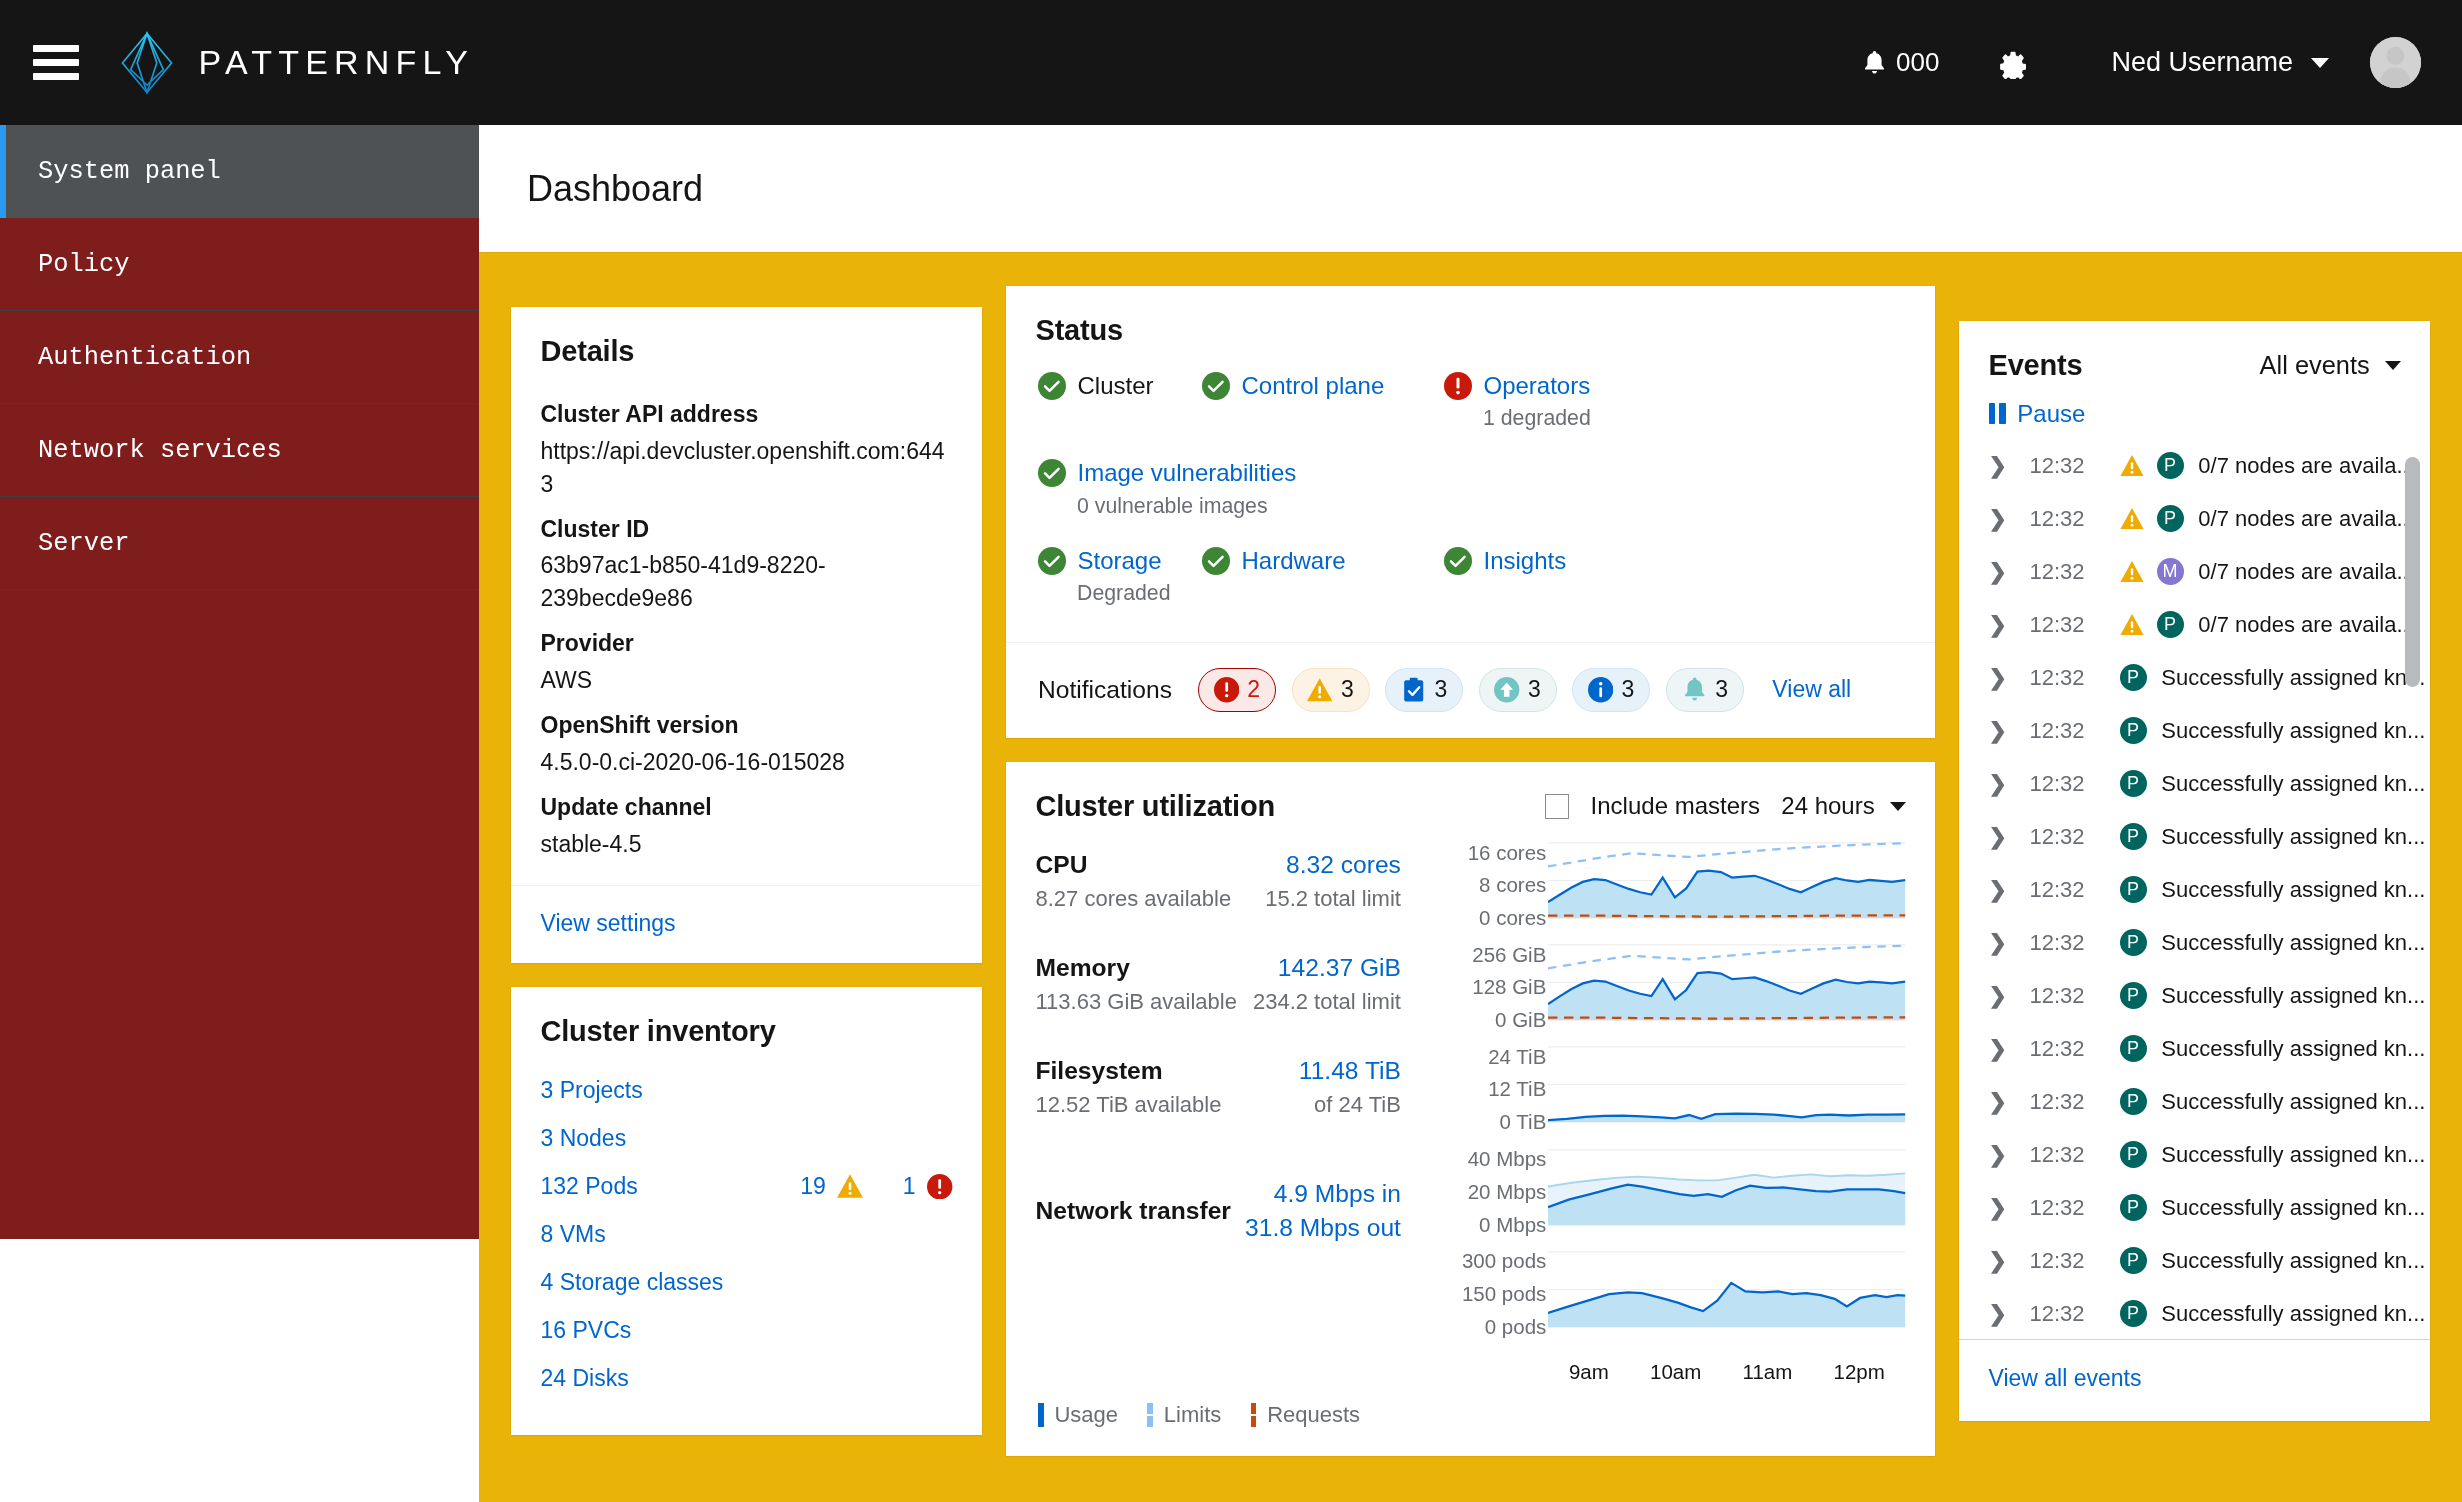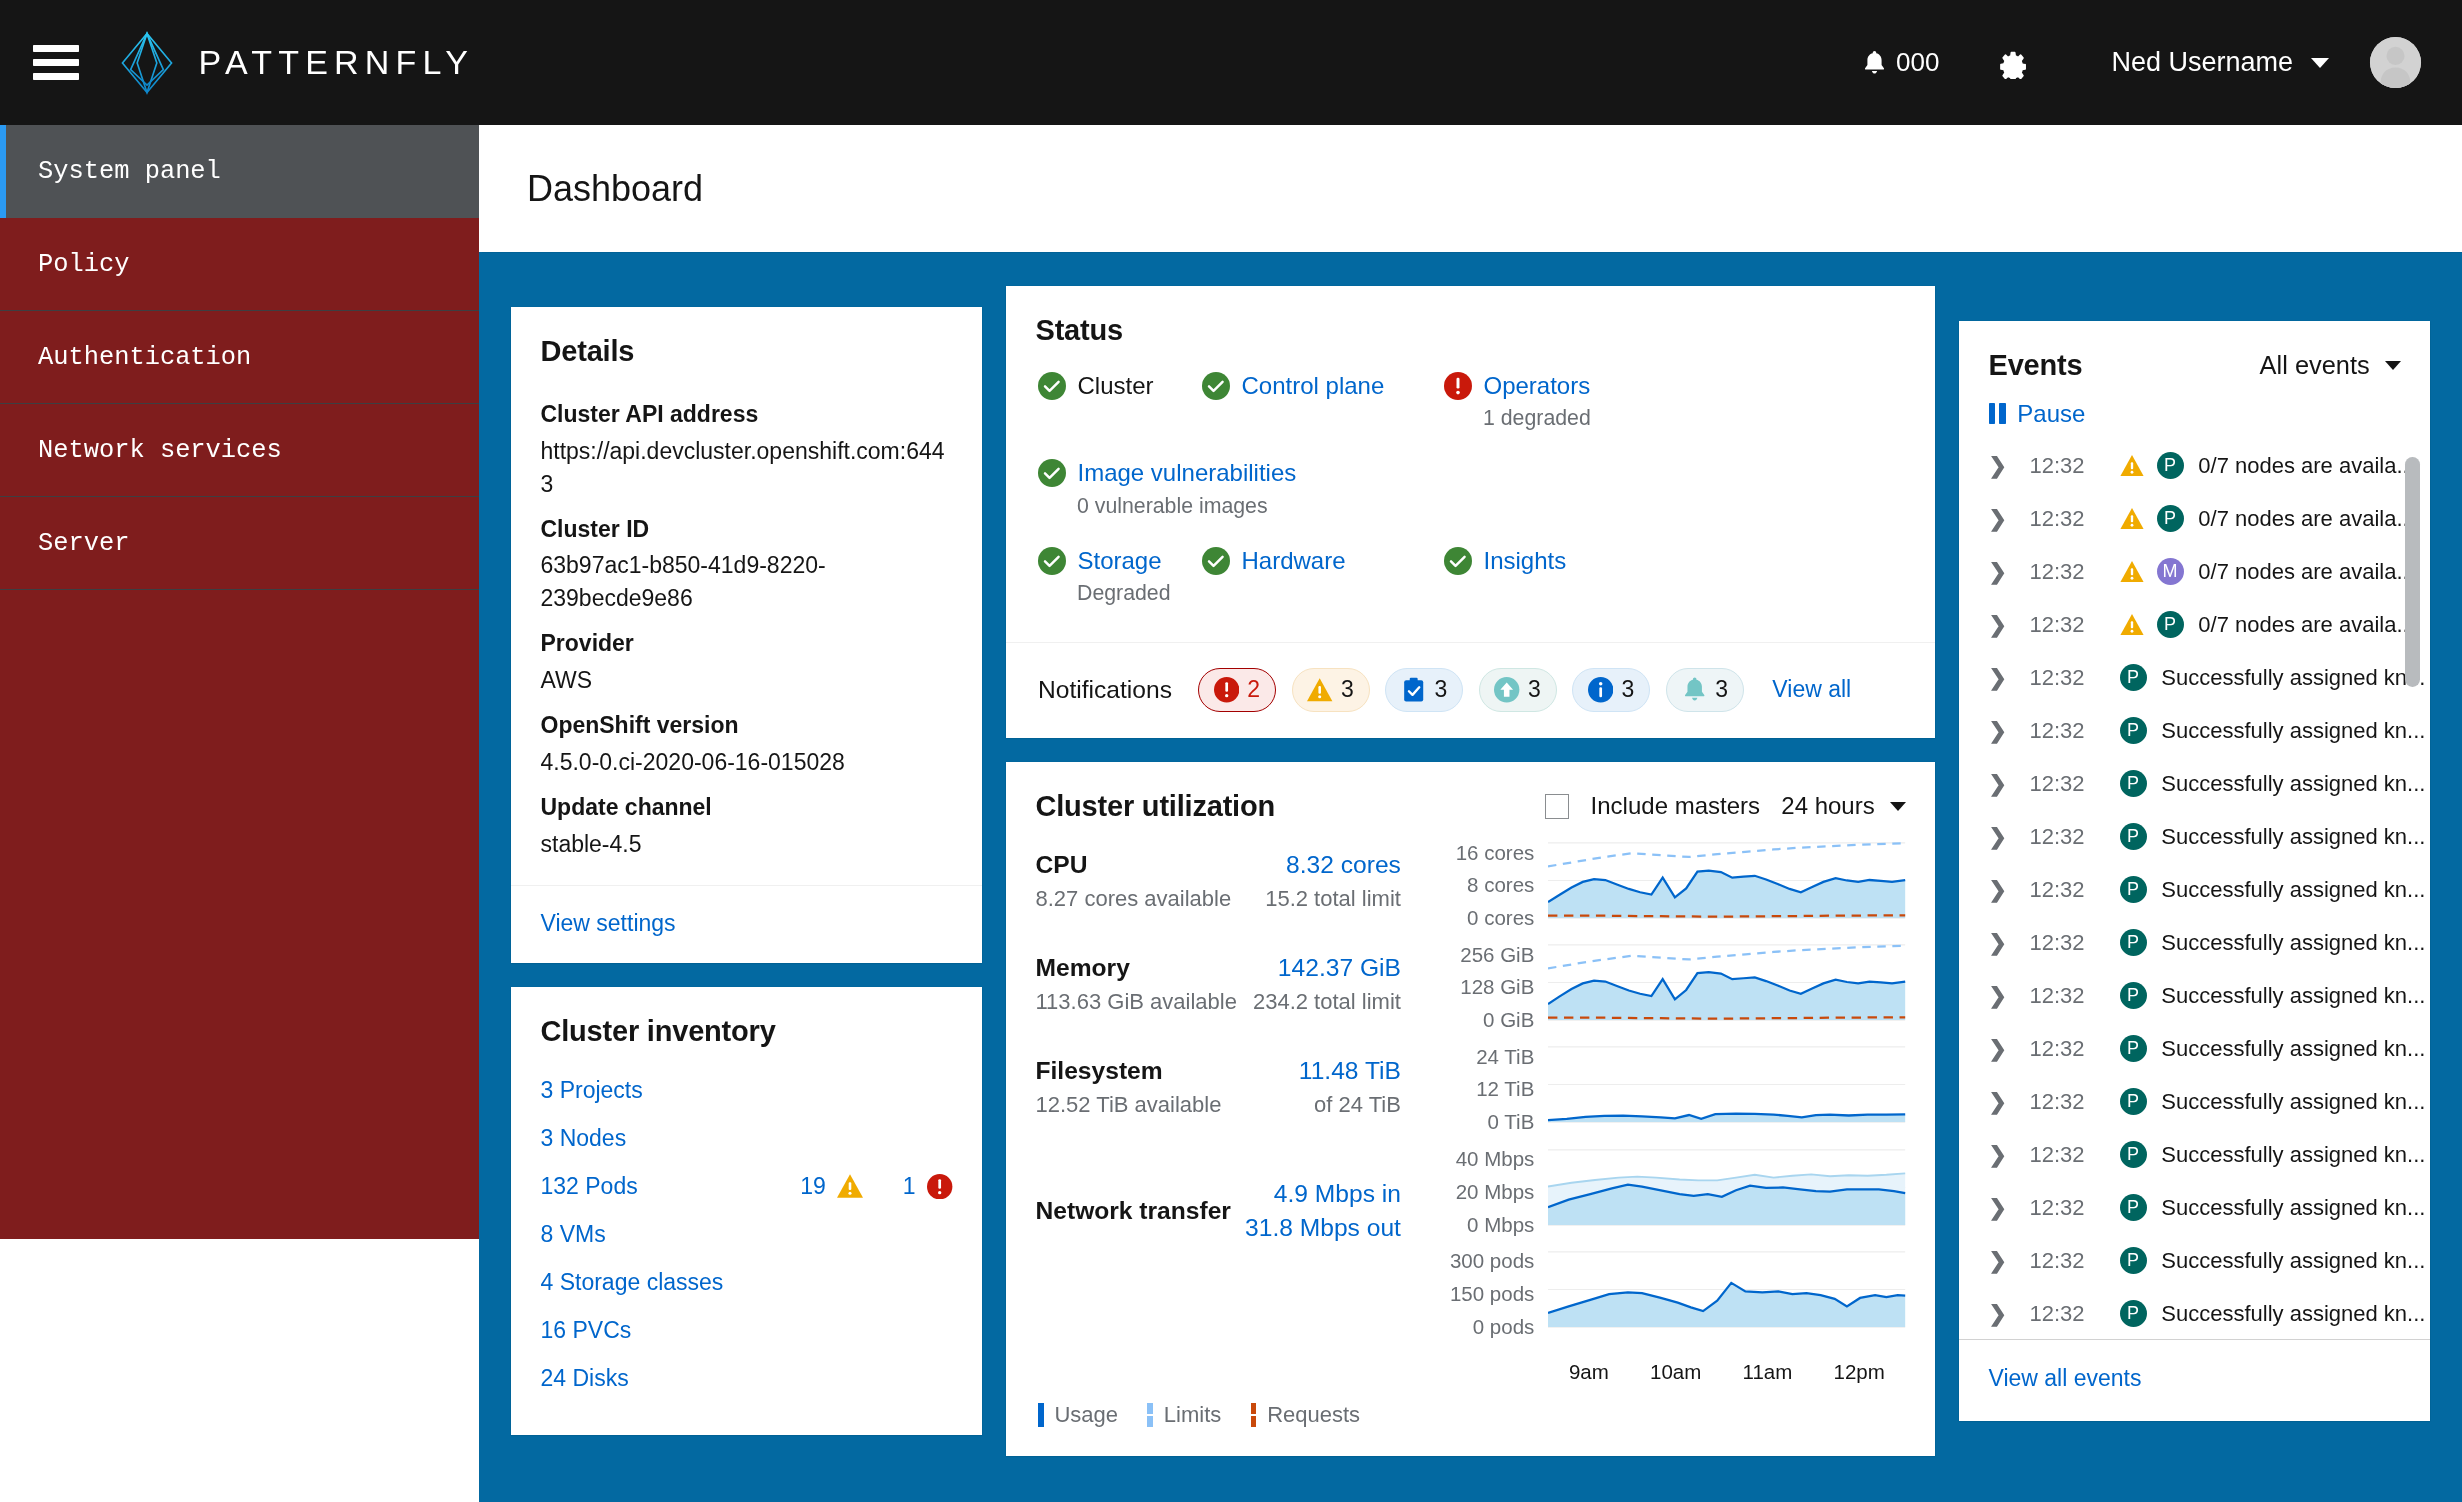--- a/index.html
+++ b/index.html
@@ -67,21 +67,21 @@
     content: ""; position: absolute; left: 0; top: 0; bottom: 0;
     width: 5.7px; background: #2b9af3;
   }
   .nav-item:first-child { border-bottom: none; }
   .nav-item:nth-child(2) { border-bottom: 0.8px solid #3c3f42; }
 
   
   .main {
     position: absolute; top: 125px; left: 479px;
     width: 1984px; height: 1377px;
-    background: #0369a1;
+    background: #eab308;
   }
   .page-header {
     background: #fff; height: 127px;
     display: flex; align-items: center; padding-left: 48px;
     box-shadow: 0 0.8px 0.8px rgba(3,3,3,0.06);
   }
   .page-title { font-size: 36px; color: #151515; font-weight: 400; }
 
   .grid {
     display: flex; padding: 34px 32px 0 32px; gap: 24px;
@@ -167,21 +167,21 @@
   .cu-r2 .right { margin-left: auto; }
   .cu-row.stacked .cu-r1 { align-items: center; height: 100%; }
   .cu-metric-val2 { margin-left: auto; font-size: 24.6px; color: #06c; text-align: right; line-height: 1.38; }
 
   .cu-charts { flex: 1; margin-left: 16.4px; padding-top: 4.9px; }
   .spark { display: flex; align-items: flex-start; margin-bottom: 8.2px; }
   .spark-ticks {
     width: 131px; text-align: right; padding-right: 9.8px;
     font-size: 20.5px; color: #6a6e73; position: relative; height: 94px;
   }
-  .spark-ticks div { position: absolute; right: 14px; line-height: 1; }
+  .spark-ticks div { position: absolute; right: 2px; line-height: 1; }
   .spark-svg { flex: 1; }
   .x-axis {
     display: flex; margin-left: 131px; font-size: 20.5px; color: #151515;
     justify-content: space-around; padding: 8.2px 0 0 0;
   }
   .cu-legend {
     display: flex; align-items: center; gap: 29.5px;
     padding: 18px 29.5px 28px 32px; border-top: 0;
   }
   .lg { display: flex; align-items: center; font-size: 22px; color: #6a6e73; }

